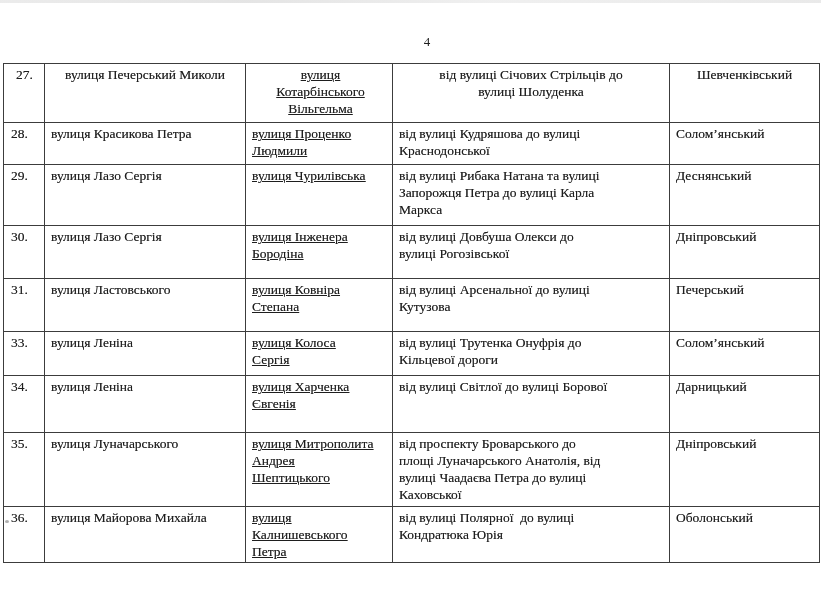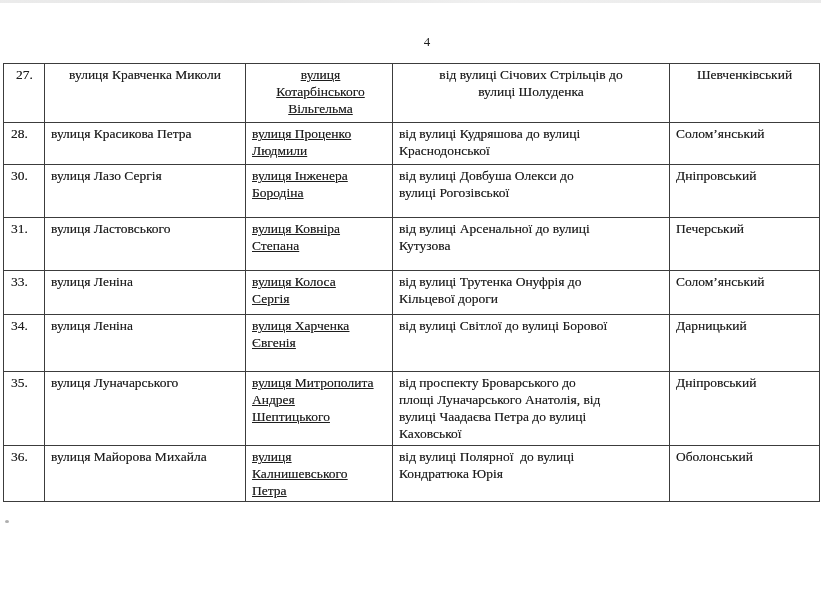--- a/index.html
+++ b/index.html
@@ -76,36 +76,45 @@
     <colgroup>
       <col style="width:41px">
       <col style="width:201px">
       <col style="width:147px">
       <col style="width:277px">
       <col style="width:150px">
     </colgroup>
     <tbody data-name="renaming-table-body">
         <tr data-name="table-row" style="height: 59px; text-align: center;">
           <td data-name="row-number-cell">27.</td>
-          <td data-name="old-name-cell">вулиця Кравченка Миколи</td>
+          <td data-name="old-name-cell">вулиця Печерський Миколи</td>
           <td data-name="new-name-cell">вулиця
 Котарбінського
 Вільгельма</td>
           <td data-name="location-cell">від вулиці Січових Стрільців до
 вулиці Шолуденка</td>
           <td data-name="district-cell">Шевченківський</td>
         </tr>
         <tr data-name="table-row" style="height: 42px;">
           <td data-name="row-number-cell">28.</td>
           <td data-name="old-name-cell">вулиця Красикова Петра</td>
           <td data-name="new-name-cell">вулиця Проценко
 Людмили</td>
           <td data-name="location-cell">від вулиці Кудряшова до вулиці
 Краснодонської</td>
           <td data-name="district-cell">Солом’янський</td>
+        </tr>
+        <tr data-name="table-row" style="height: 61px;">
+          <td data-name="row-number-cell">29.</td>
+          <td data-name="old-name-cell">вулиця Лазо Сергія</td>
+          <td data-name="new-name-cell">вулиця Чурилівська</td>
+          <td data-name="location-cell">від вулиці Рибака Натана та вулиці
+Запорожця Петра до вулиці Карла
+Маркса</td>
+          <td data-name="district-cell">Деснянський</td>
         </tr>
         <tr data-name="table-row" style="height: 53px;">
           <td data-name="row-number-cell">30.</td>
           <td data-name="old-name-cell">вулиця Лазо Сергія</td>
           <td data-name="new-name-cell">вулиця Інженера
 Бородіна</td>
           <td data-name="location-cell">від вулиці Довбуша Олекси до
 вулиці Рогозівської</td>
           <td data-name="district-cell">Дніпровський</td>
         </tr>

